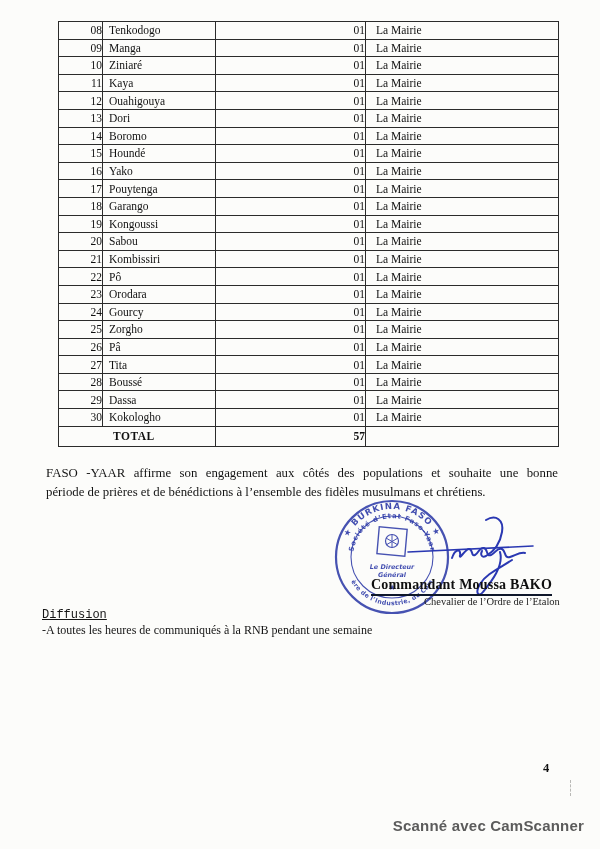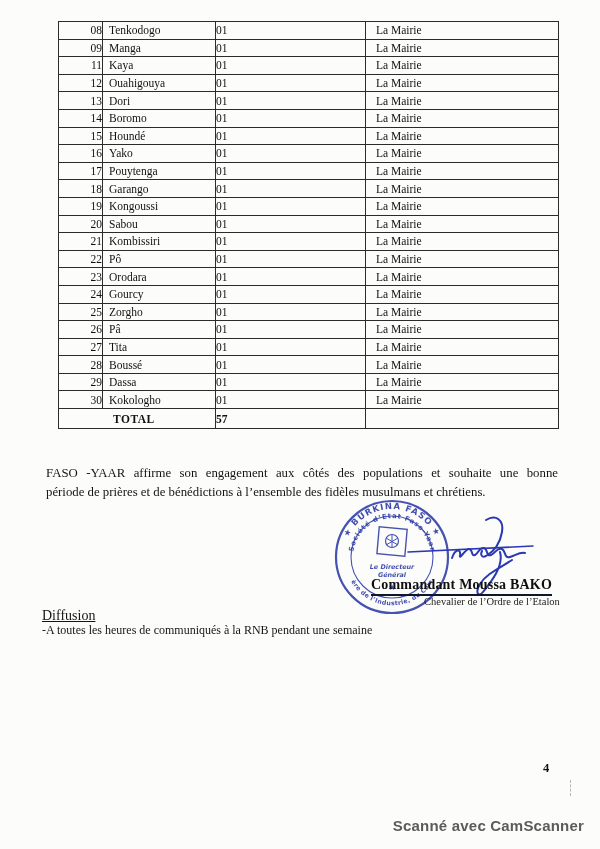--- a/index.html
+++ b/index.html
@@ -17,21 +17,21 @@
     border-collapse:collapse;table-layout:fixed;
     font-size:11.5px;color:#111;
   }
   table.distribution td{
     border:1px solid #2b2b2b;
     height:16.6px;padding:0 0 0 6px;
     line-height:1.05;vertical-align:middle;
     overflow:hidden;white-space:nowrap;
   }
   table.distribution td.num{text-align:right;padding:0;}
-  table.distribution td.qty{text-align:left;padding:0;}
+  table.distribution td.qty{text-align:right;padding:0;}
   table.distribution td.loc{padding-left:10px;}
   table.distribution tr.total-row td{height:19px;font-weight:bold;}
   table.distribution td.total-label{padding-left:54px;letter-spacing:.5px;}
 
   
   .statement{
     position:absolute;left:46px;top:464px;width:512px;
     font-size:12.8px;line-height:19px;color:#141414;
   }
   .statement .l1{display:block;text-align:justify;text-align-last:justify;}
@@ -48,21 +48,21 @@
     letter-spacing:.2px;white-space:nowrap;
   }
   .signer-title{
     position:absolute;left:400px;top:596px;
     font-size:10.5px;color:#1c1c1c;white-space:nowrap;padding-left:24px;
   }
 
   
   .diffusion-heading{
     position:absolute;left:42px;top:608px;
-    font-size:14px;text-decoration:underline;color:#151515;
+    font-size:12px;text-decoration:underline;color:#151515;font-family:Liberation Mono, monospace;
   }
   .diffusion-line{
     position:absolute;left:42px;top:623px;
     font-size:12px;color:#151515;white-space:nowrap;
   }
 
   
   .page-number{
     position:absolute;left:543px;top:761px;
     font-size:12.5px;font-weight:bold;color:#111;
@@ -94,20 +94,26 @@
     <tbody>
         <tr>
           <td class="num">08</td>
           <td class="name">Tenkodogo</td>
           <td class="qty">01</td>
           <td class="loc">La Mairie</td>
         </tr>
         <tr>
           <td class="num">09</td>
           <td class="name">Manga</td>
+          <td class="qty">01</td>
+          <td class="loc">La Mairie</td>
+        </tr>
+        <tr>
+          <td class="num">10</td>
+          <td class="name">Ziniaré</td>
           <td class="qty">01</td>
           <td class="loc">La Mairie</td>
         </tr>
         <tr>
           <td class="num">11</td>
           <td class="name">Kaya</td>
           <td class="qty">01</td>
           <td class="loc">La Mairie</td>
         </tr>
         <tr>

